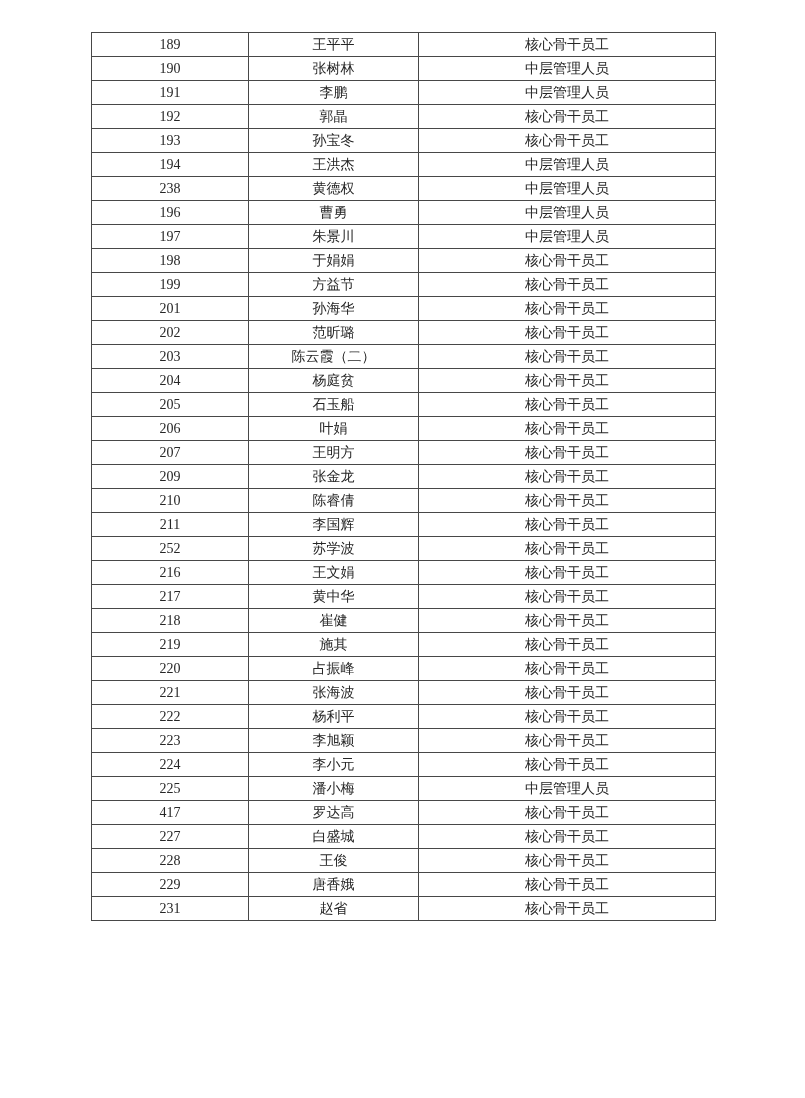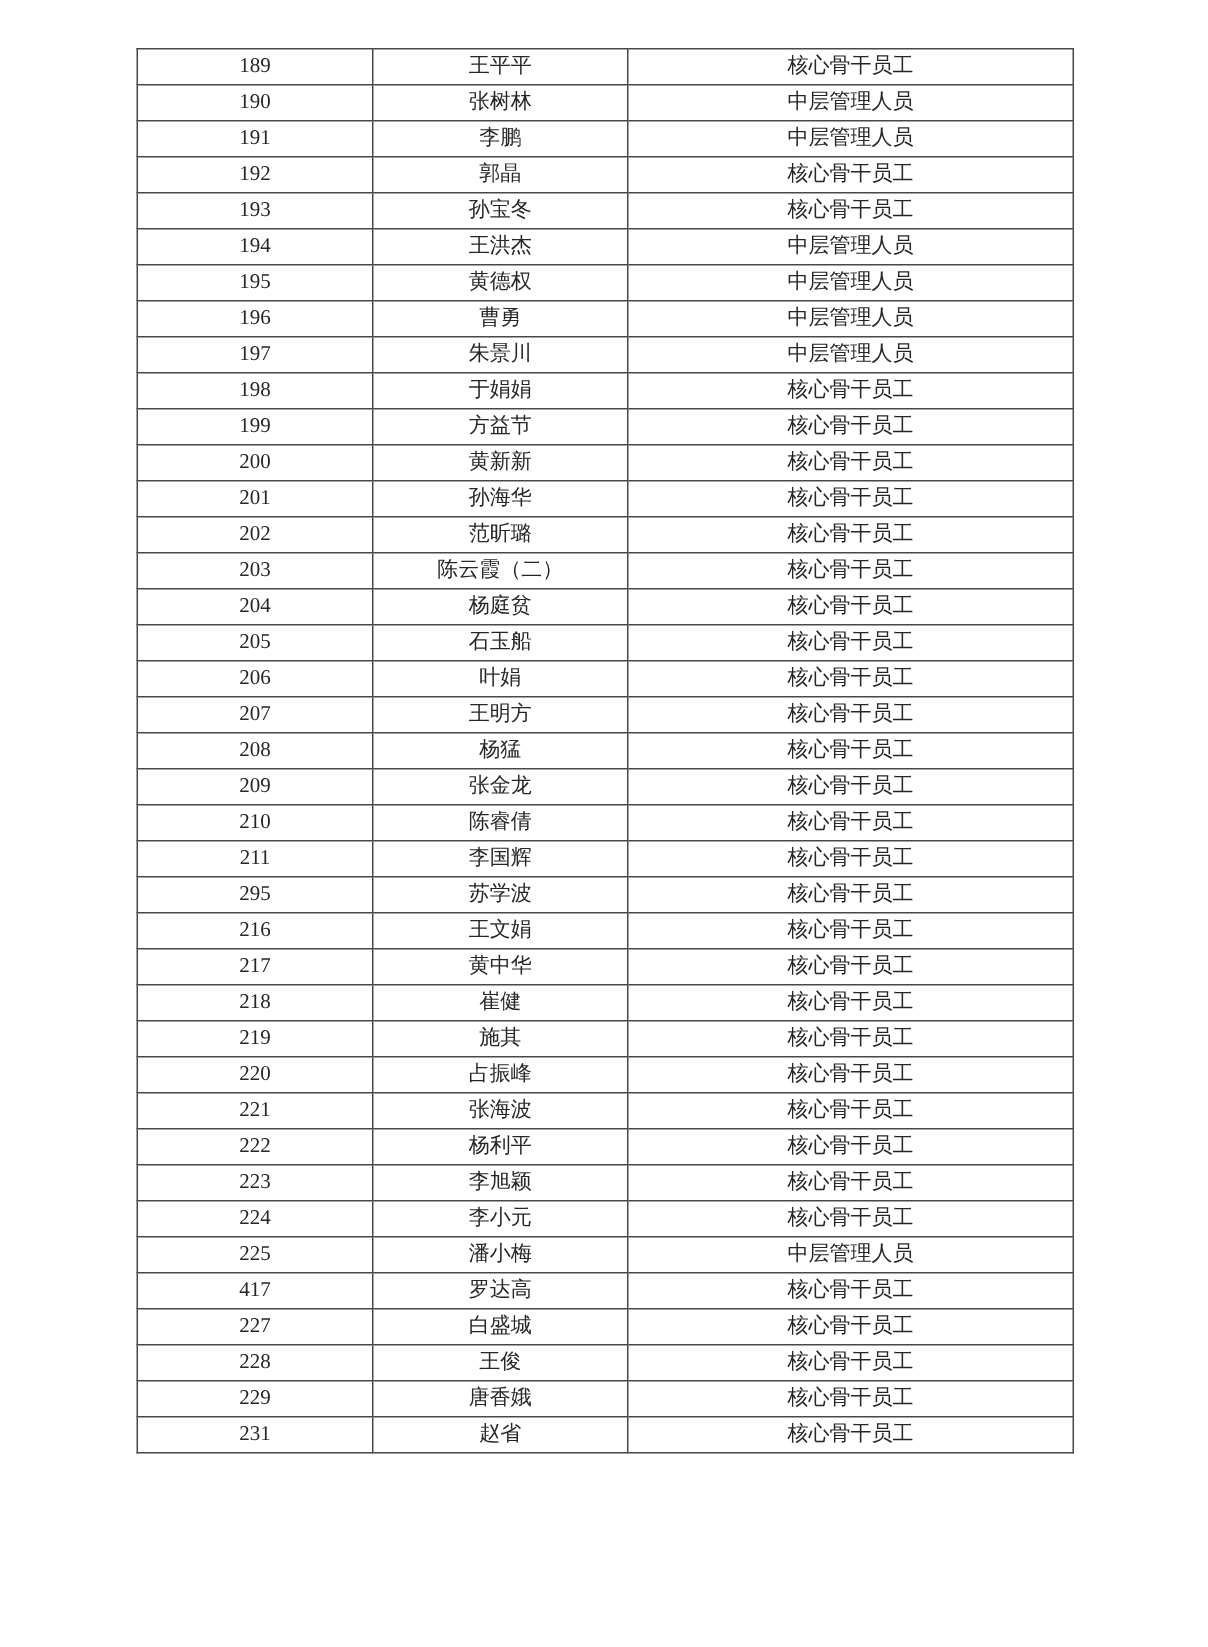--- a/index.html
+++ b/index.html
@@ -75,21 +75,21 @@
           <td>193</td>
           <td>孙宝冬</td>
           <td>核心骨干员工</td>
         </tr>
         <tr>
           <td>194</td>
           <td>王洪杰</td>
           <td>中层管理人员</td>
         </tr>
         <tr>
-          <td>195</td>
+          <td>238</td>
           <td>黄德权</td>
           <td>中层管理人员</td>
         </tr>
         <tr>
           <td>196</td>
           <td>曹勇</td>
           <td>中层管理人员</td>
         </tr>
         <tr>
           <td>197</td>
@@ -100,25 +100,20 @@
           <td>198</td>
           <td>于娟娟</td>
           <td>核心骨干员工</td>
         </tr>
         <tr>
           <td>199</td>
           <td>方益节</td>
           <td>核心骨干员工</td>
         </tr>
         <tr>
-          <td>200</td>
-          <td>黄新新</td>
-          <td>核心骨干员工</td>
-        </tr>
-        <tr>
           <td>201</td>
           <td>孙海华</td>
           <td>核心骨干员工</td>
         </tr>
         <tr>
           <td>202</td>
           <td>范昕璐</td>
           <td>核心骨干员工</td>
         </tr>
         <tr>
@@ -140,41 +135,36 @@
           <td>206</td>
           <td>叶娟</td>
           <td>核心骨干员工</td>
         </tr>
         <tr>
           <td>207</td>
           <td>王明方</td>
           <td>核心骨干员工</td>
         </tr>
         <tr>
-          <td>208</td>
-          <td>杨猛</td>
-          <td>核心骨干员工</td>
-        </tr>
-        <tr>
           <td>209</td>
           <td>张金龙</td>
           <td>核心骨干员工</td>
         </tr>
         <tr>
           <td>210</td>
           <td>陈睿倩</td>
           <td>核心骨干员工</td>
         </tr>
         <tr>
           <td>211</td>
           <td>李国辉</td>
           <td>核心骨干员工</td>
         </tr>
         <tr>
-          <td>295</td>
+          <td>252</td>
           <td>苏学波</td>
           <td>核心骨干员工</td>
         </tr>
         <tr>
           <td>216</td>
           <td>王文娟</td>
           <td>核心骨干员工</td>
         </tr>
         <tr>
           <td>217</td>

